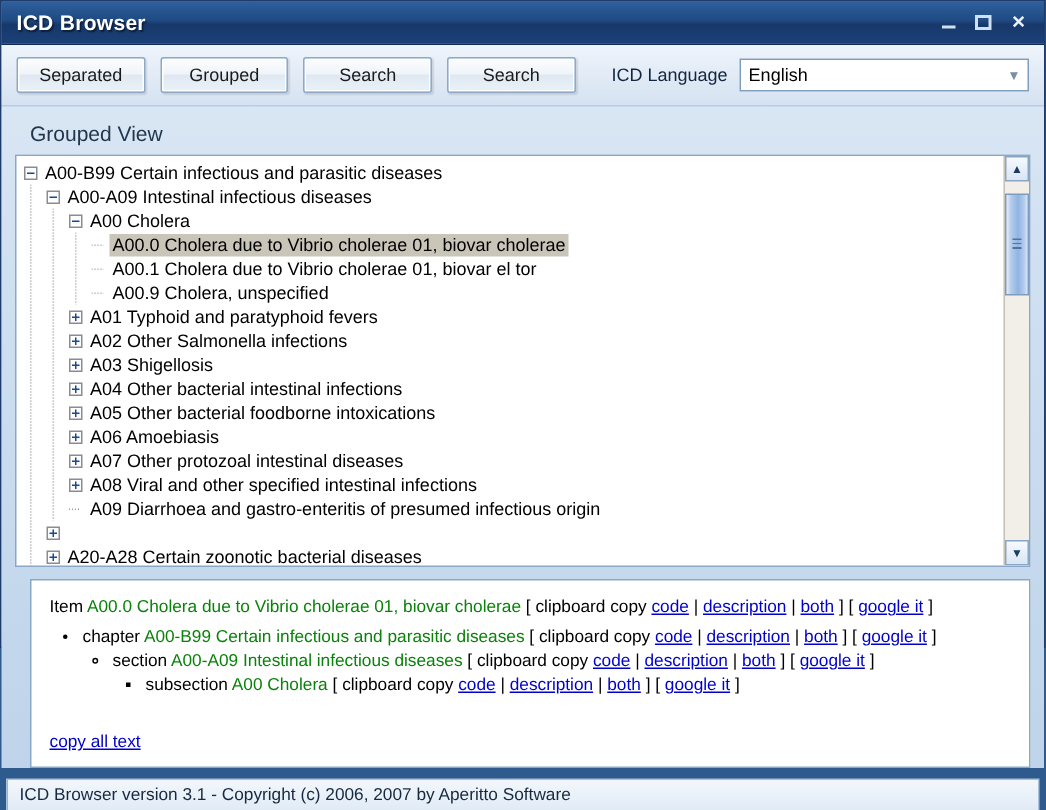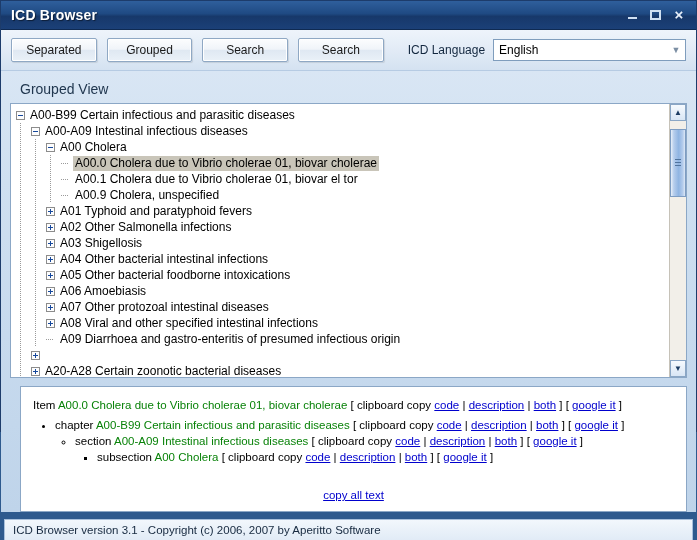--- a/index.html
+++ b/index.html
@@ -297,21 +297,21 @@
   a.lnk {
     color: #0000cd;
     text-decoration: underline;
     cursor: pointer;
   }
   #detail-item-line { margin: 0 0 4px 0; white-space: nowrap; }
   ul.chain { margin: 2px 0 0 0; padding-left: 22px; list-style-type: disc; }
   ul.chain ul { margin: 0; padding-left: 20px; list-style-type: circle; }
   ul.chain ul ul { padding-left: 22px; list-style-type: square; }
   ul.chain li { white-space: nowrap; margin: 0; padding: 0; }
-  #copy-all-wrap { margin-top: 22px; text-align: center; }
+  #copy-all-wrap { margin-top: 22px; }
 
   
   #statusbar {
     height: 22px;
     min-height: 22px;
     margin: 7px 3px 3px 3px;
     background: linear-gradient(to bottom, #f2f7fc, #e1ebf6);
     border: 1px solid #a8c0dc;
     display: flex;
     align-items: center;

